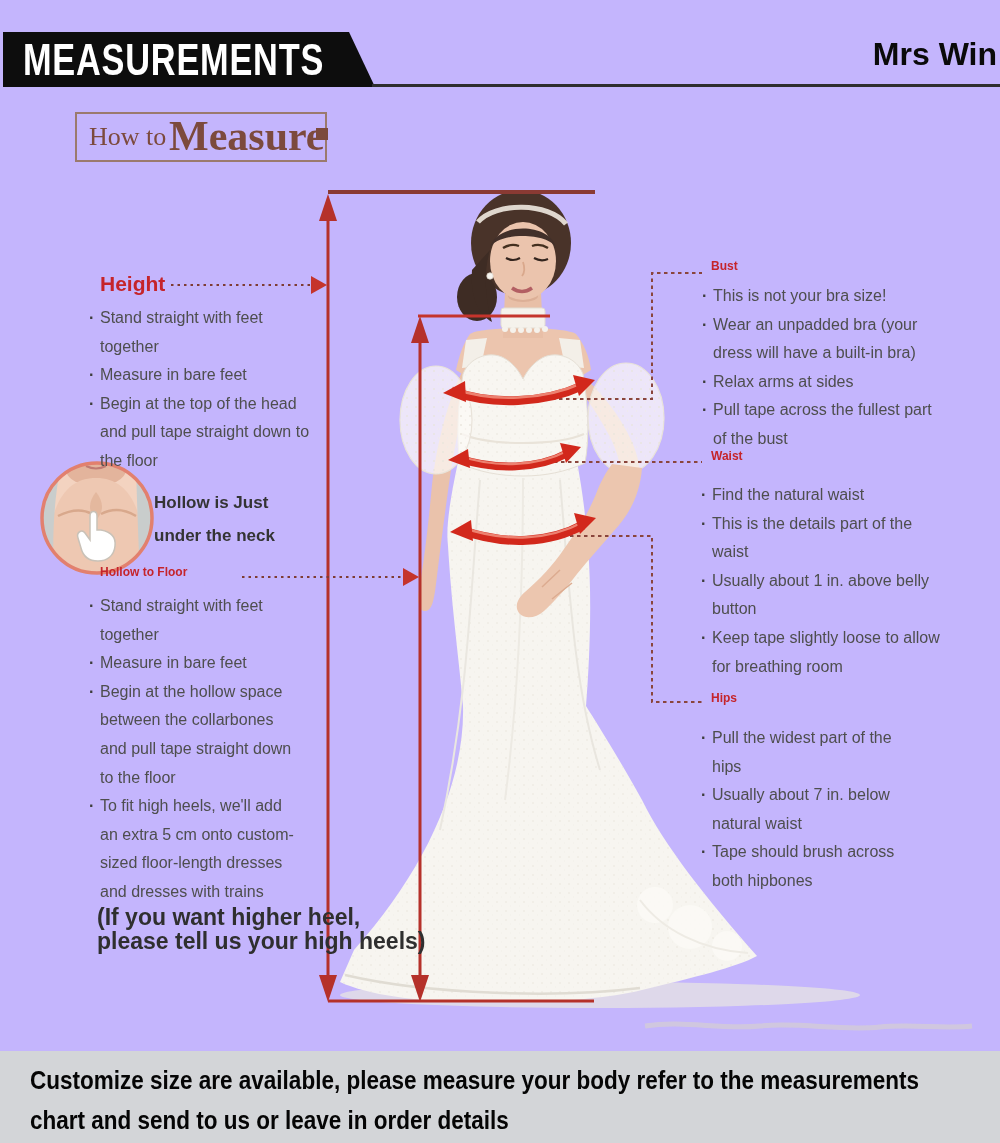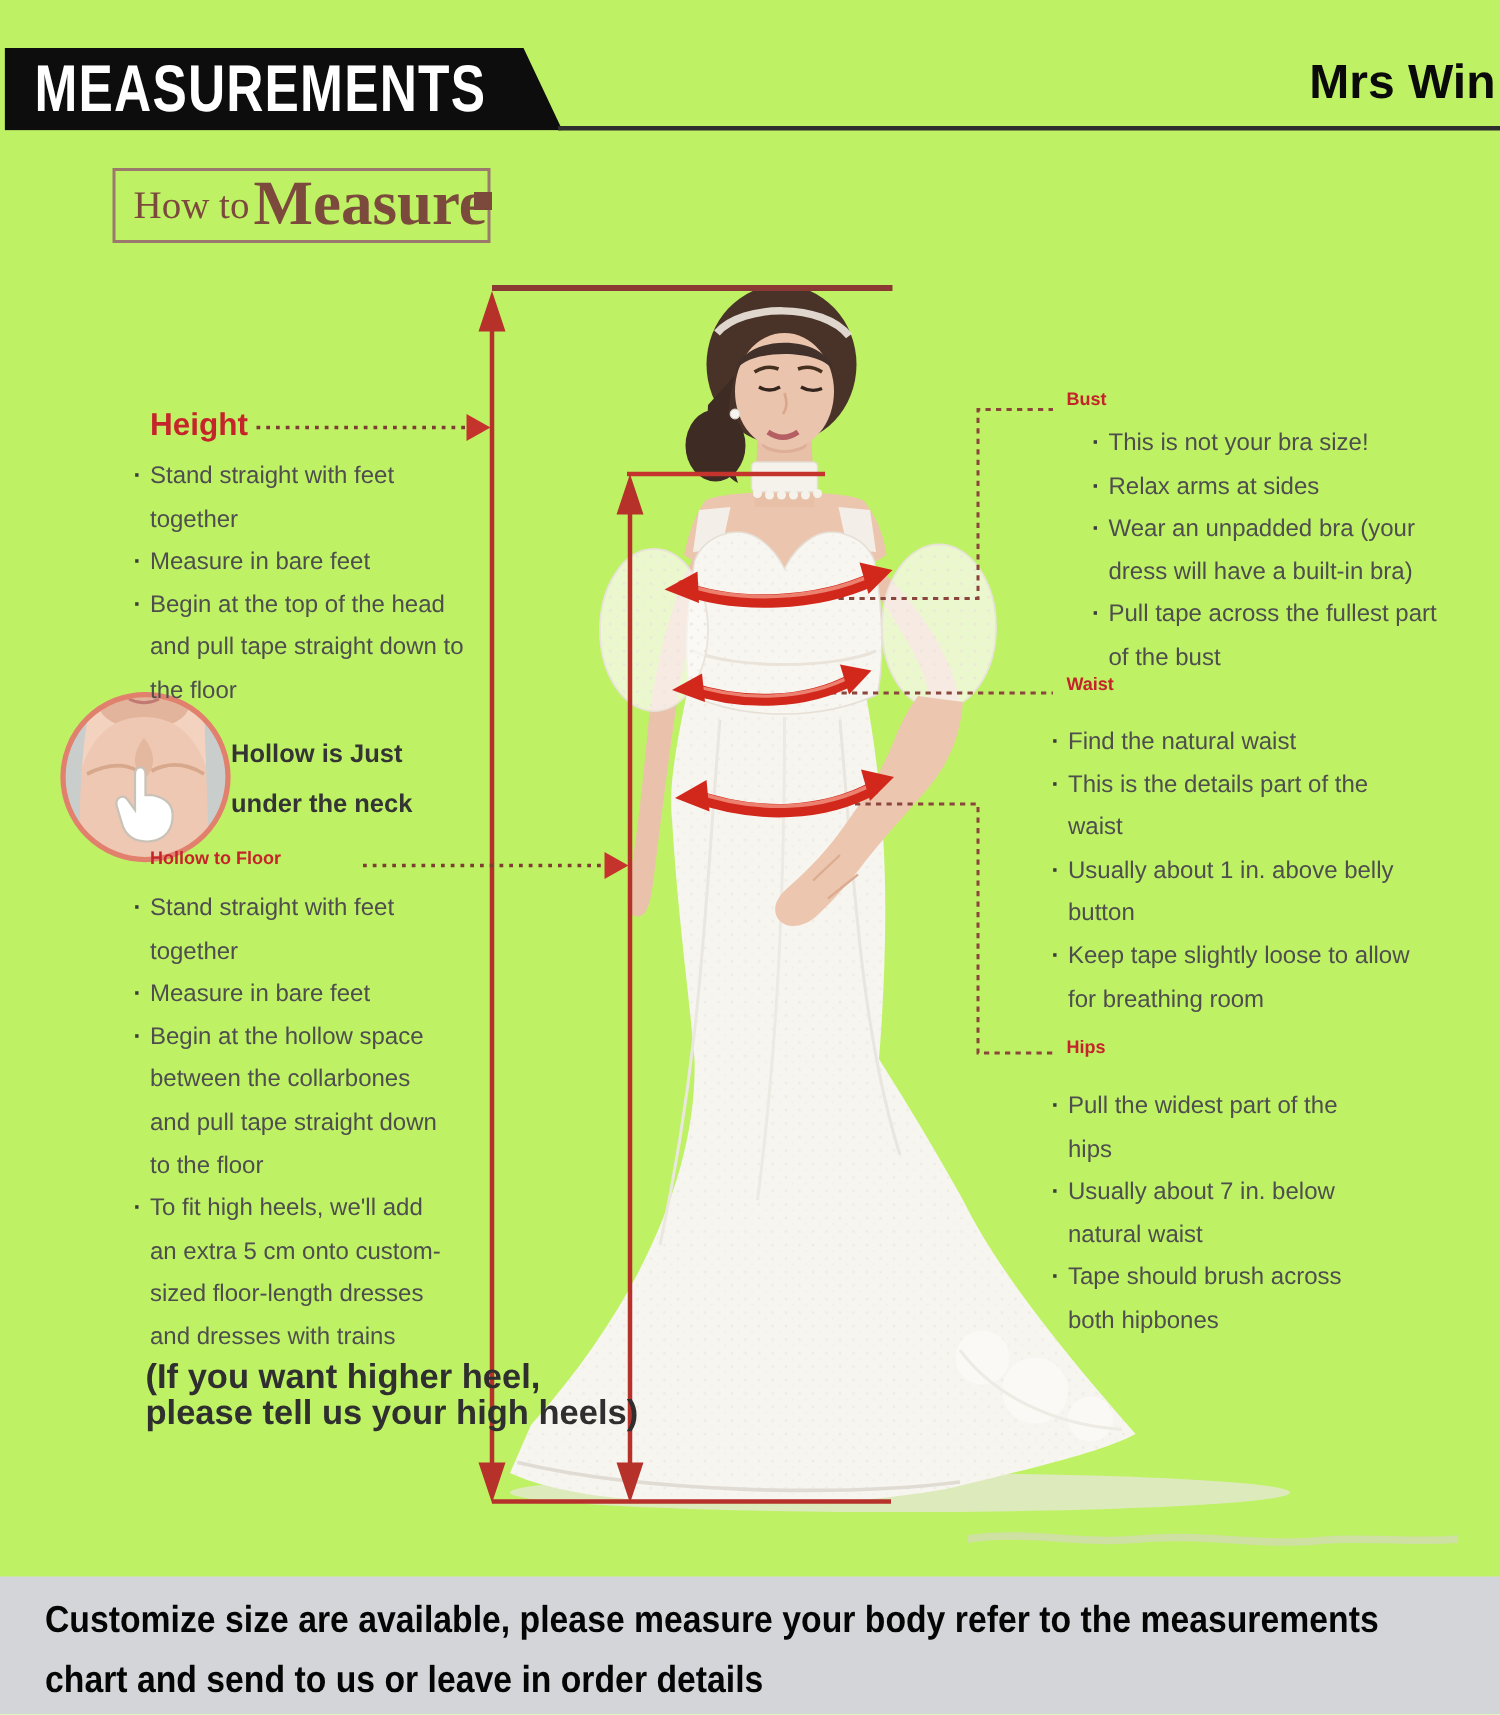--- a/index.html
+++ b/index.html
@@ -1,17 +1,17 @@
 <!DOCTYPE html>
 <html style="--accent-red: #c5242a; --line-red: #b5312a; --maroon-line: #8a3a33; --dash-red: #8a453c; --tape-red: #d2281c; --title-brown: #7c4a3d; --banner-bg: #0d0d0d; --footer-bg: #d3d5d8; --body-text: #4e4e4e; --note-dark: #2f2f2f;"><head>
 <meta charset="utf-8">
 <style>
   html,body { margin:0; padding:0; background:#fff; }
   .page {
-    position:relative; width:1000px; height:1143px; background:#bef264;
+    position:relative; width:1000px; height:1143px; background:#c4b5fd;
     overflow:hidden; font-family:"Liberation Sans", sans-serif;
   }
   
   .banner {
     position:absolute; left:3px; top:32px; width:372px; height:55px;
     background:var(--banner-bg);
     clip-path:polygon(0 0, calc(100% - 26px) 0, 100% 100%, 0 100%);
     display:flex; align-items:center; padding-left:20px; box-sizing:border-box;
   }
   .banner-text {
@@ -56,21 +56,21 @@
     position:absolute; list-style:none; margin:0; padding:0;
     font-size:16px; line-height:28.6px; color:var(--body-text);
   }
   .bullets li { position:relative; padding-left:11px; }
   .bullets li::before {
     content:"\00B7"; position:absolute; left:0; top:0;
     font-weight:700; color:#3d3d3d;
   }
   .pos-height { left:89px;  top:304px; width:226px; }
   .pos-htf    { left:89px;  top:592px; width:206px; }
-  .pos-bust   { left:728px; top:282px; width:231px; }
+  .pos-bust   { left:702px; top:282px; width:231px; }
   .pos-waist  { left:701px; top:481px; width:249px; }
   .pos-hips   { left:701px; top:724px; width:211px; }
   
   .hollow-note {
     position:absolute; left:154px; top:486px; font-size:17px; font-weight:700;
     color:#343434; line-height:33px; white-space:nowrap;
   }
   .heel-note {
     position:absolute; left:97px; top:906px; list-style:none; margin:0; padding:0;
     font-size:23px; font-weight:700; color:var(--note-dark); line-height:23.5px;
@@ -289,22 +289,22 @@
       <li>To fit high heels, we'll add an extra 5 cm onto custom-sized floor-length dresses and dresses with trains</li>
     </ul>
   <ul class="heel-note">
       <li>(If you want higher heel,</li>
       <li>please tell us your high heels)</li>
     </ul>
 
   <h3 class="red-head h-bust">Bust</h3>
   <ul class="bullets pos-bust">
       <li>This is not your bra size!</li>
+      <li>Wear an unpadded bra (your dress will have a built-in bra)</li>
       <li>Relax arms at sides</li>
-      <li>Wear an unpadded bra (your dress will have a built-in bra)</li>
       <li>Pull tape across the fullest part of the bust</li>
     </ul>
 
   <h3 class="red-head h-waist">Waist</h3>
   <ul class="bullets pos-waist">
       <li>Find the natural waist</li>
       <li>This is the details part of the waist</li>
       <li>Usually about 1 in. above belly button</li>
       <li>Keep tape slightly loose to allow for breathing room</li>
     </ul>

